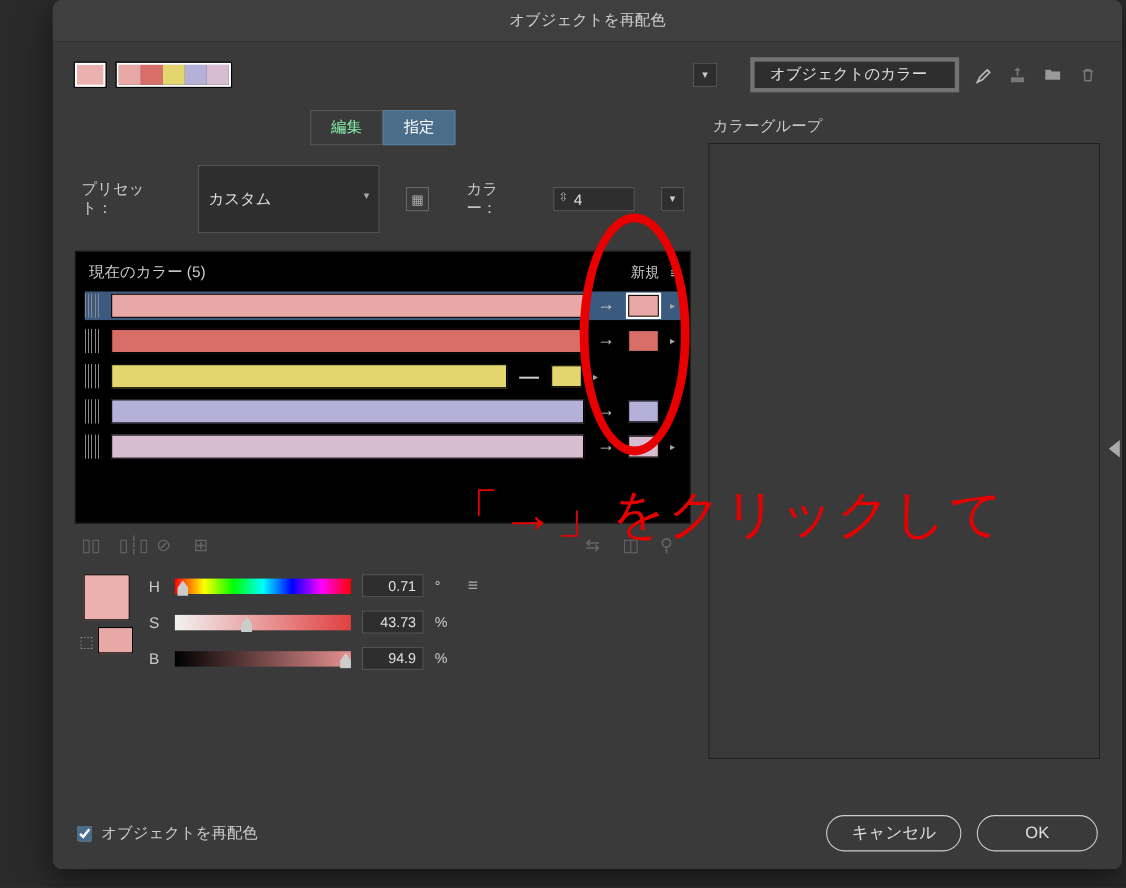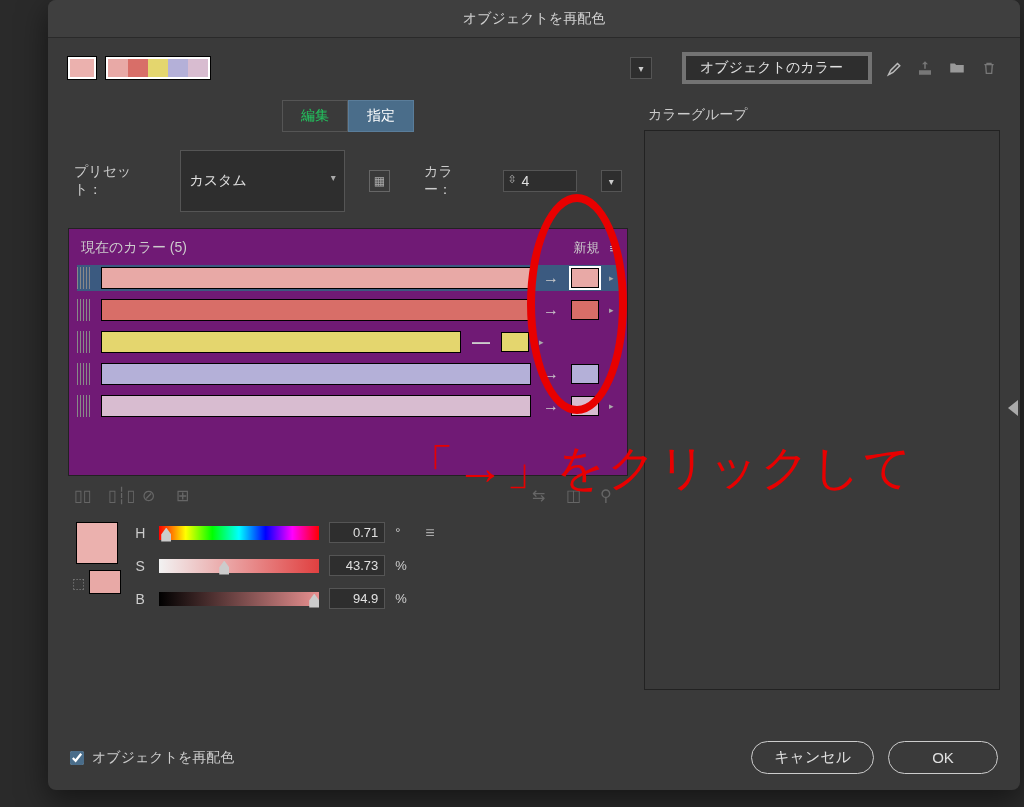--- a/index.html
+++ b/index.html
@@ -88,21 +88,21 @@
   }
   
   .tabs {
     display: flex;
     justify-content: center;
     margin-bottom: 18px;
     margin-top: 6px;
   }
   .tab {
     padding: 6px 18px;
-    color: #22c55e;
+    color: #86efac;
     font-size: 14px;
     border: 1px solid #555;
     background: #3a3a3a;
     cursor: pointer;
   }
   .tab.active {
     background: #4a6d8a;
     color: #fff;
     border-color: #5a7d9a;
   }
@@ -148,21 +148,21 @@
   
   .grid-icon {
     width: 22px; height: 22px;
     border: 1px solid #666;
     display: flex; align-items: center; justify-content: center;
     color: #aaa; font-size: 12px;
   }
   
   .color-panel {
     border: 1px solid #222;
-    background: #701a75;
+    background: #000000;
     padding: 10px 8px 50px 8px;
     position: relative;
   }
   
   .color-panel-header {
     display: flex;
     align-items: center;
     justify-content: space-between;
     color: #ccc;
     font-size: 14px;

